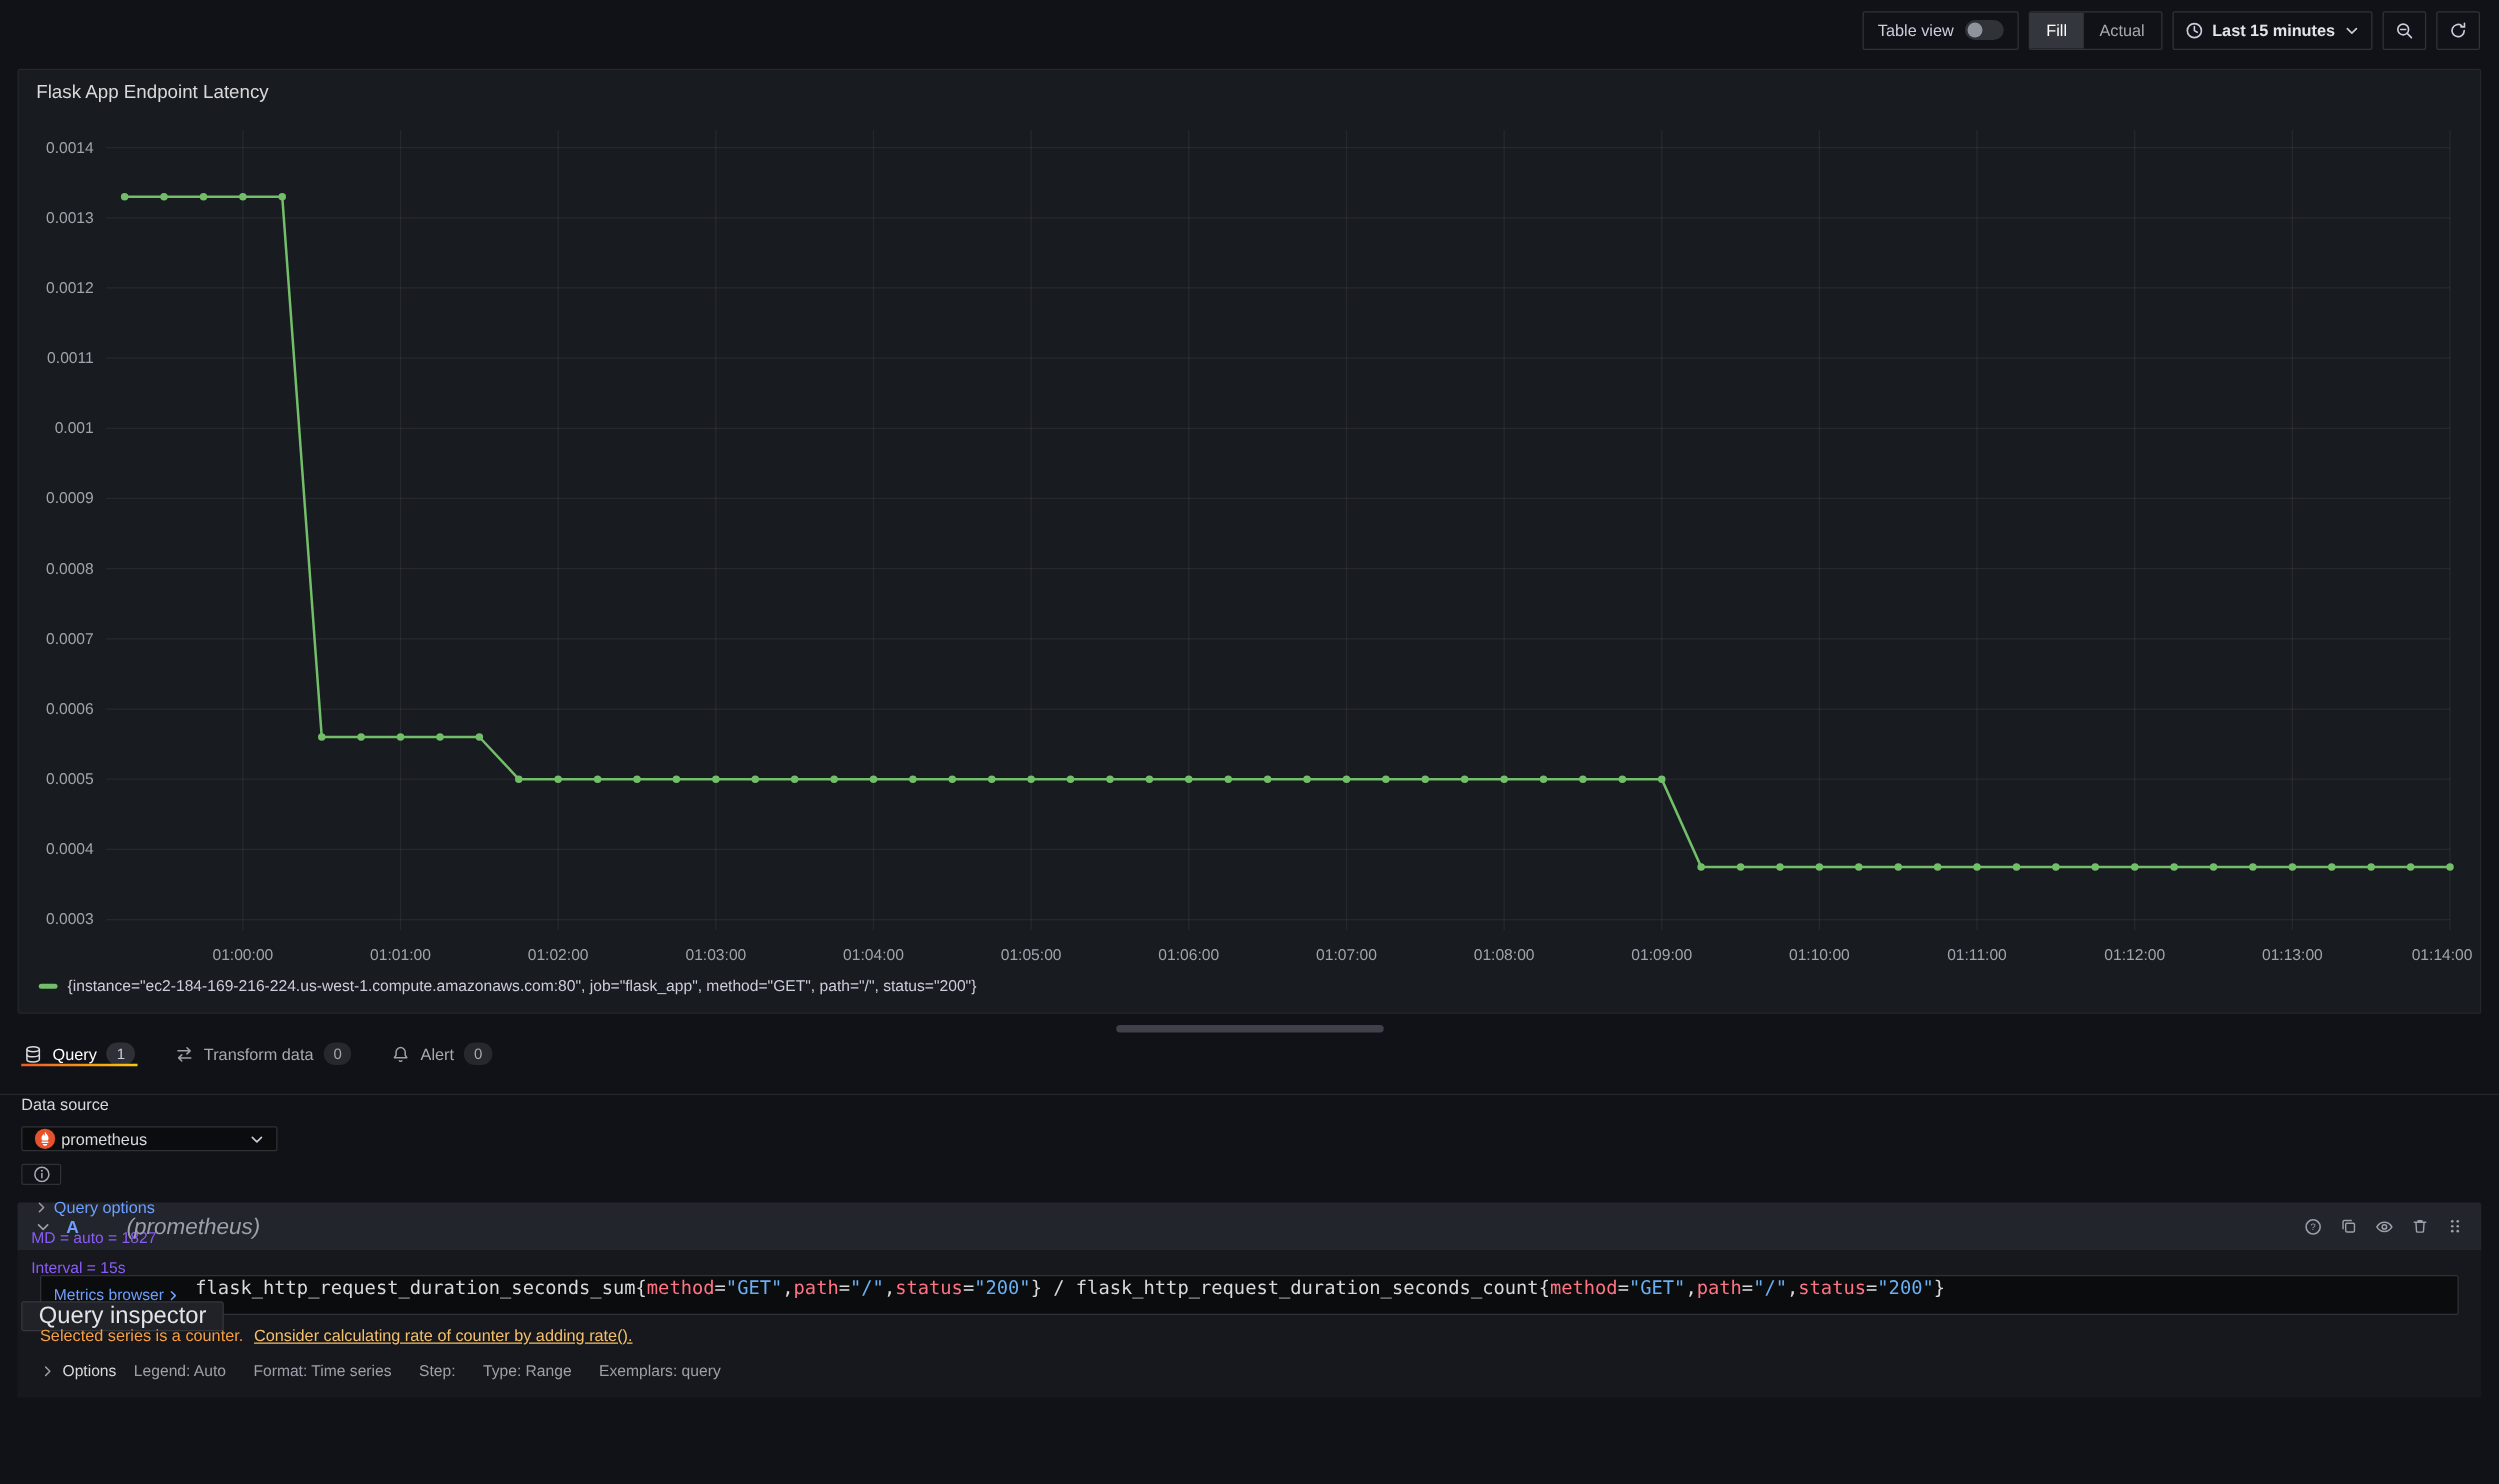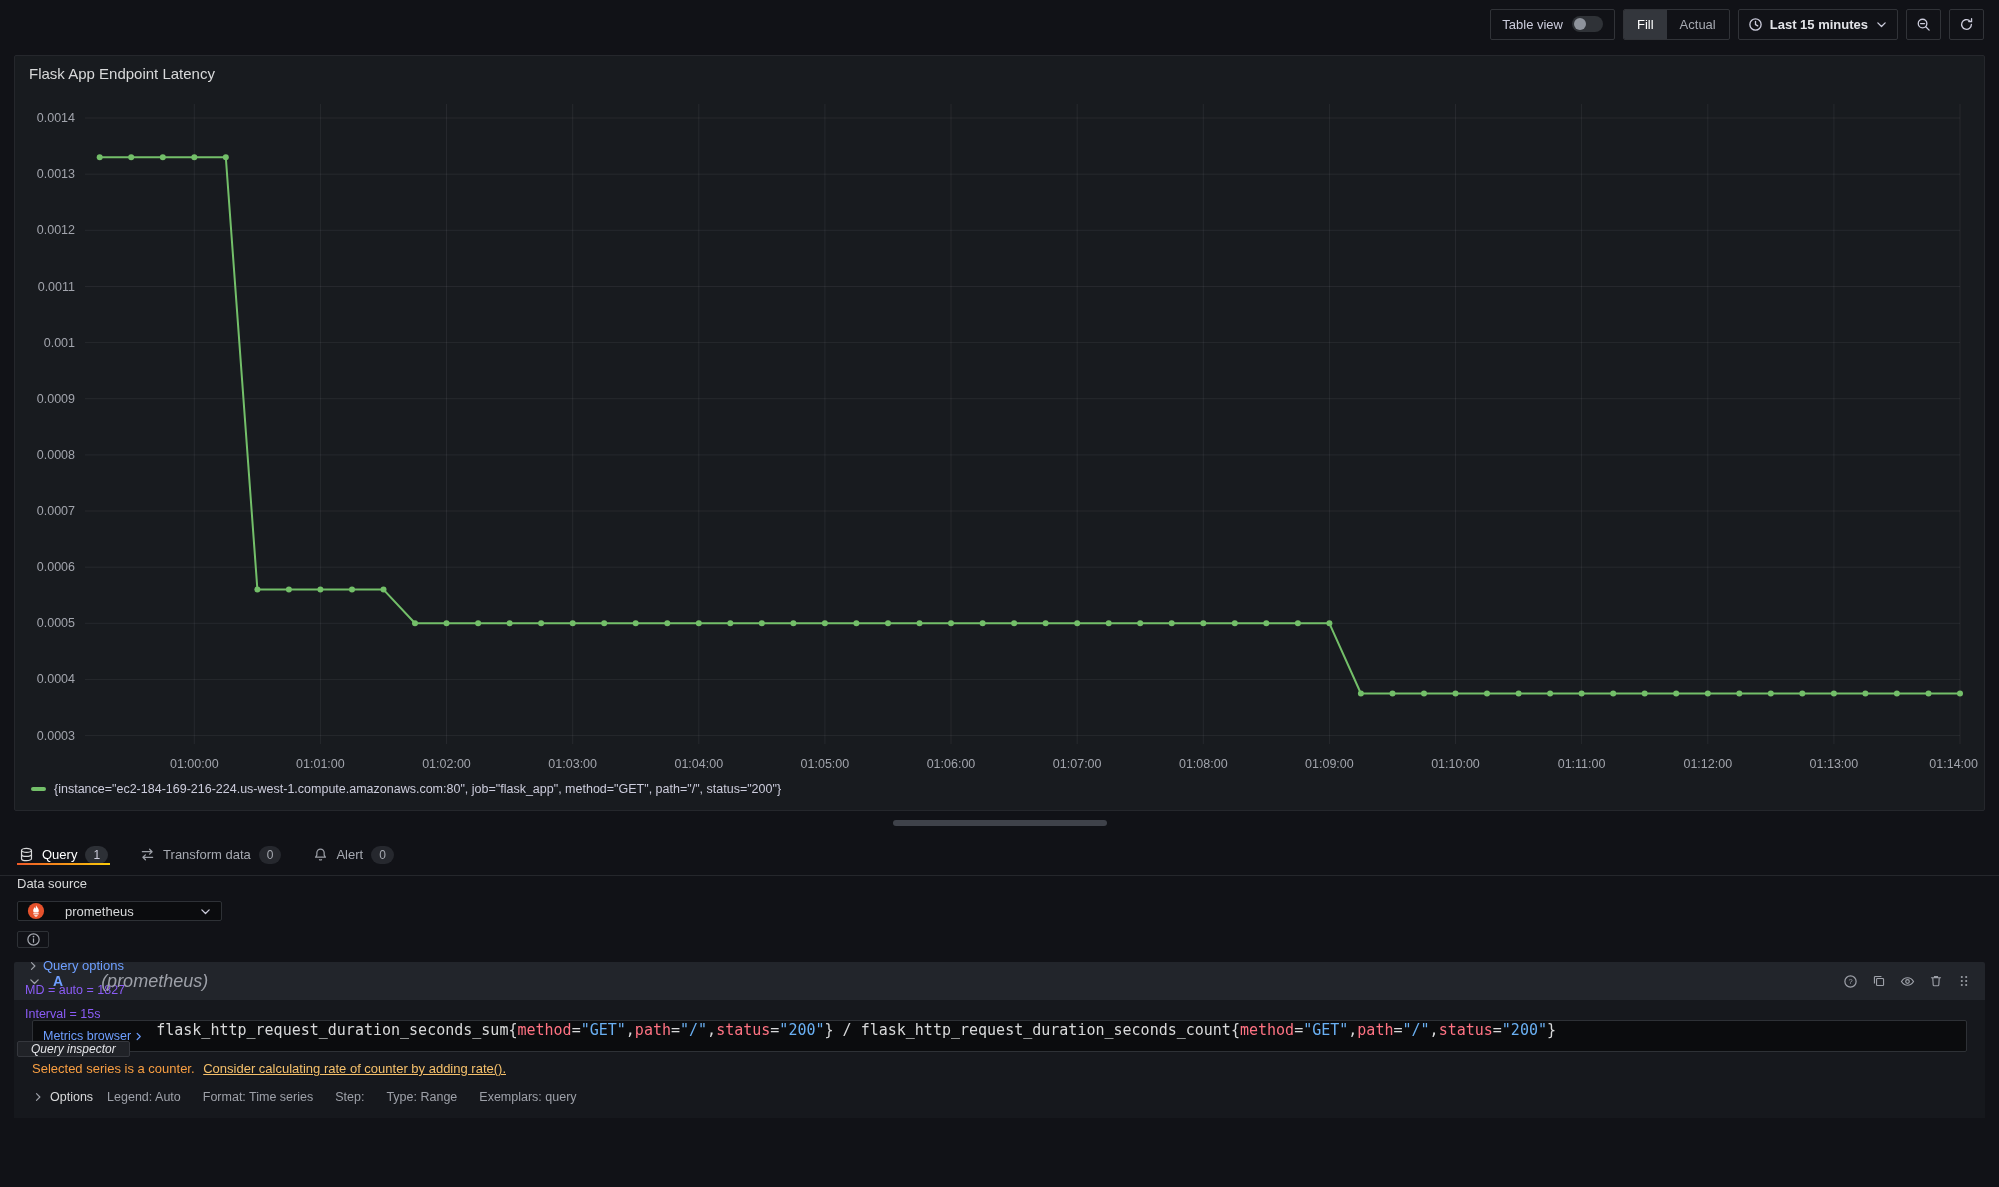--- a/index.html
+++ b/index.html
@@ -83,21 +83,21 @@
   .legend-label { font-size: 12.5px; color: #ccccdc; }
 
   
   .resize-handle {
     width: 214px; height: 6px; border-radius: 4px;
     background: #3f424a; margin: 9px auto 0;
   }
 
   
   .tabs {
-    display: flex; align-items: center; gap: 28px;
+    display: flex; align-items: flex-start; gap: 28px;
     padding: 0 17px; height: 42px; margin-top: 8px;
     border-bottom: 1px solid #25272c;
   }
   .tab {
     display: flex; align-items: center; gap: 8px;
     color: #a6a9b1; position: relative; cursor: pointer; padding: 0 2px;
   }
   .tab .ticon { display: flex; color: #9da0a8; }
   .tab.active { color: #ffffff; }
   .tab.active .ticon { color: #d8d9da; }
@@ -111,39 +111,39 @@
   }
   .tab.active .badge { background: #2d3036; color: #ccccdc; }
 
   
   .ds-row {
     display: flex; align-items: flex-start; gap: 10px;
     padding: 0 17px; height: 54px; flex-direction: column;
   }
   .ds-label { font-size: 13px; color: #d8d9da; margin-right: 2px; }
   .select {
-    display: flex; align-items: center; gap: 20px;
+    display: flex; align-items: center; gap: 4px;
     height: 32px; min-width: 205px; padding: 0 9px;
     background: #0b0c0e; border: 1px solid #2e3136; border-radius: 2px;
     cursor: pointer;
   }
   .select .sel-text { color: #d8d9da; flex: 1; }
   .icon-square {
     width: 32px; height: 32px; display: flex; align-items: center; justify-content: center;
     background: #111217; border: 1px solid #2e3136; border-radius: 2px; color: #a6a9b1;
   }
   .qopts { display: flex; align-items: center; gap: 4px; cursor: pointer; margin-left: 10px; color: #9da0a8; }
   .blue { color: #6e9fff; }
   .dim { color: #8b5cf6; font-size: 12.5px; margin-left: 8px; }
   .spacer { flex: 1; }
   .btn {
     height: 32px; padding: 0 13px;
     background: #202227; border: 1px solid #35373d; border-radius: 2px;
-    color: #e3e4e8; font-size: 12px;
-    display: flex; align-items: center; gap: 6px; font-style: italic;
+    color: #e3e4e8; font-size: 19px;
+    display: flex; align-items: center; gap: 6px;
   }
 
   
   .qsection { margin: 32px 14px 0; }
   .qheader {
     height: 38px; background: #22252b; border-radius: 2px 2px 0 0;
     display: flex; align-items: center; gap: 12px; padding: 0 14px;
   }
   .refid { color: #6e9fff; font-weight: 700; font-size: 14px; cursor: pointer; }
   .dshint { color: #9da0a8; font-style: italic; font-size: 18px; margin-left: 26px; }

